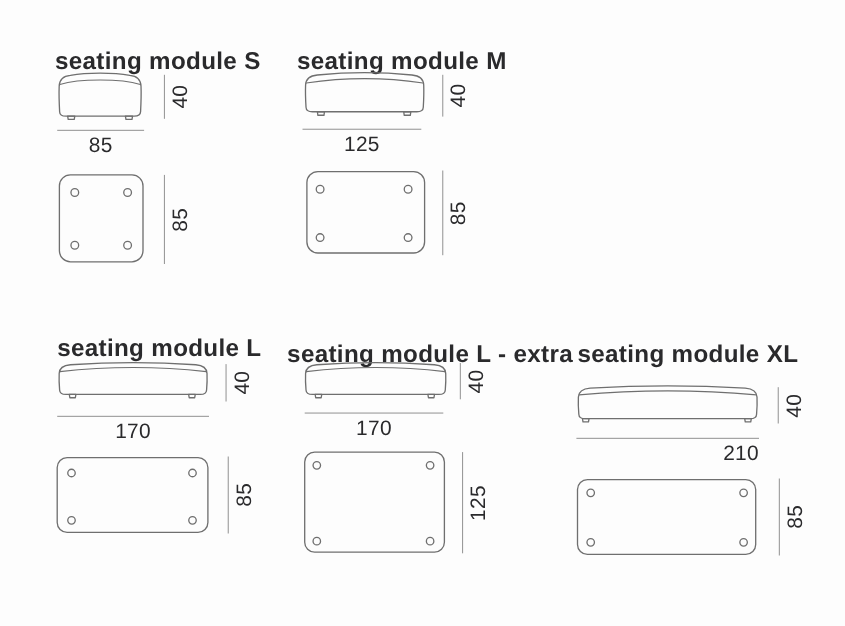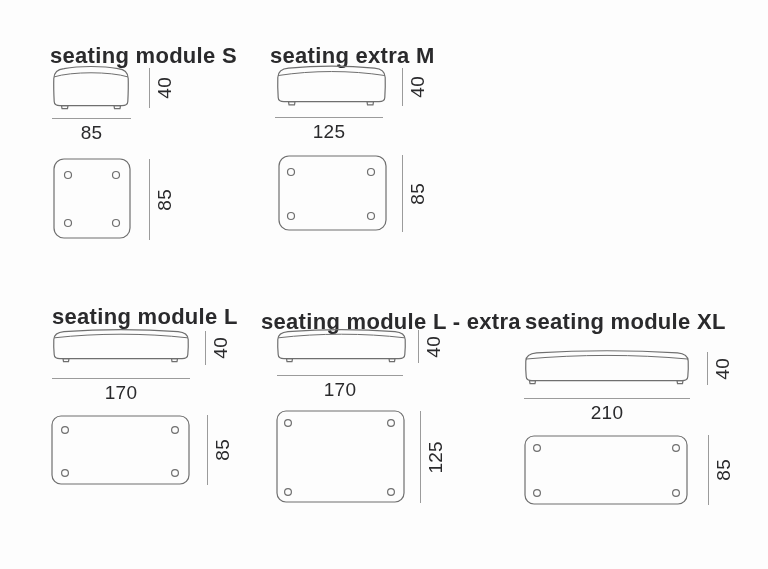--- a/index.html
+++ b/index.html
@@ -59,21 +59,21 @@
   #t-lx {left:261px;top:293px;}
   #f-lx {left:275px;top:328px;}
   #vh-lx{left:418px;top:330px;height:33px;}
   #wd-lx{left:277px;top:375px;width:126px;}
   #tv-lx{left:275px;top:409px;}
   #vd-lx{left:420px;top:411px;height:92px;}
   
   #t-xl {left:525px;top:293px;}
   #f-xl {left:523px;top:349px;}
   #vh-xl{left:707px;top:352px;height:33px;}
-  #wd-xl{left:524px;top:398px;width:166px;}
+  #wd-xl{left:524px;top:398px;width:166px;align-items:flex-end;}
   #tv-xl{left:523px;top:434px;}
   #vd-xl{left:708px;top:435px;height:70px;}
 </style>
 </head>
 <body>
 
 <div class="canvas">
 
   <section>
     <h2 class="title" id="t-s">seating module S</h2>
@@ -97,21 +97,21 @@
       <circle cx="64" cy="18" r="3.5"></circle>
       <circle cx="16" cy="66" r="3.5"></circle>
       <circle cx="64" cy="66" r="3.5"></circle>
     </svg>
     <div class="vdim" id="vd-s">
       <span class="vlabel">85</span>
     </div>
   </section>
 
   <section>
-    <h2 class="title" id="t-m">seating extra M</h2>
+    <h2 class="title" id="t-m">seating module M</h2>
 
     <svg class="draw" id="f-m" width="113" height="45" viewBox="0 0 113 45">
       <path d="M3.2 33.5 C2.8 27 2.6 19 2.8 13.5 C3 7.6 6.6 4.8 13.5 4.2 C42 1.4 71 1.4 99.5 4.2 C106.4 4.8 110 7.6 110.2 13.5 C110.4 19 110.2 27 109.8 33.5 C109.7 36.4 107.5 37.6 104 37.6 L9 37.6 C5.5 37.6 3.3 36.4 3.2 33.5 Z"></path>
       <path class="seam" d="M3.4 11.5 C38 6.2 75 6.2 109.6 11.5"></path>
       <path d="M13.5 37.6 L20 37.6 L19.5 40.8 L14 40.8 Z"></path>
       <path d="M92 37.6 L98.5 37.6 L98 40.8 L92.5 40.8 Z"></path>
     </svg>
     <div class="vdim" id="vh-m">
       <span class="vlabel">40</span>
     </div>

